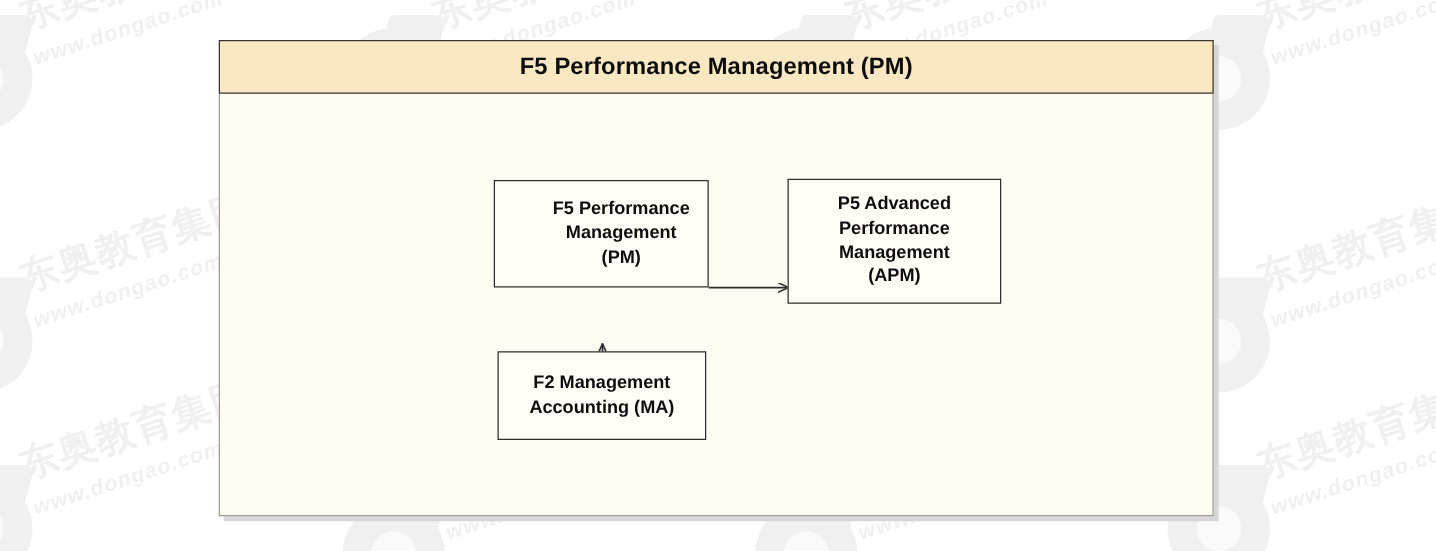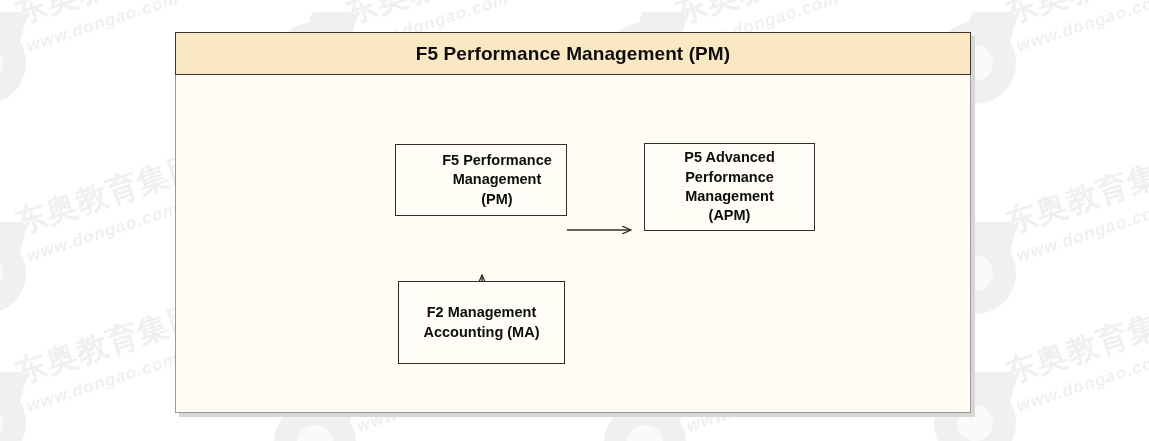--- a/index.html
+++ b/index.html
@@ -146,23 +146,23 @@
   }
   .node-label {
     font-size: 14.5px;
     font-weight: bold;
     line-height: 1.33;
     color: #0d0d0d;
     padding: 0 4px;
     white-space: pre-line;
   }
 
-  #node-f5  { left: 219px; top: 69px;  width: 172px; height: 72px; padding-left: 32px; }
-  #node-p5  { left: 468px; top: 68px;  width: 171px; height: 88px; }
-  #node-f2  { left: 222px; top: 206px; width: 167px; height: 83px; justify-content: center; }
+  #node-f5  { left: 219px; top: 69px;  width: 172px; height: 86px; padding-left: 32px; }
+  #node-p5  { left: 454px; top: 68px;  width: 171px; height: 100px; }
+  #node-f2  { left: 222px; top: 206px; width: 167px; height: 71px; justify-content: center; }
 
   
   #connectors {
     position: absolute;
     left: 0;
     top: 43px;
     width: 796px;
     height: 338px;
     z-index: 3;
     pointer-events: none;

